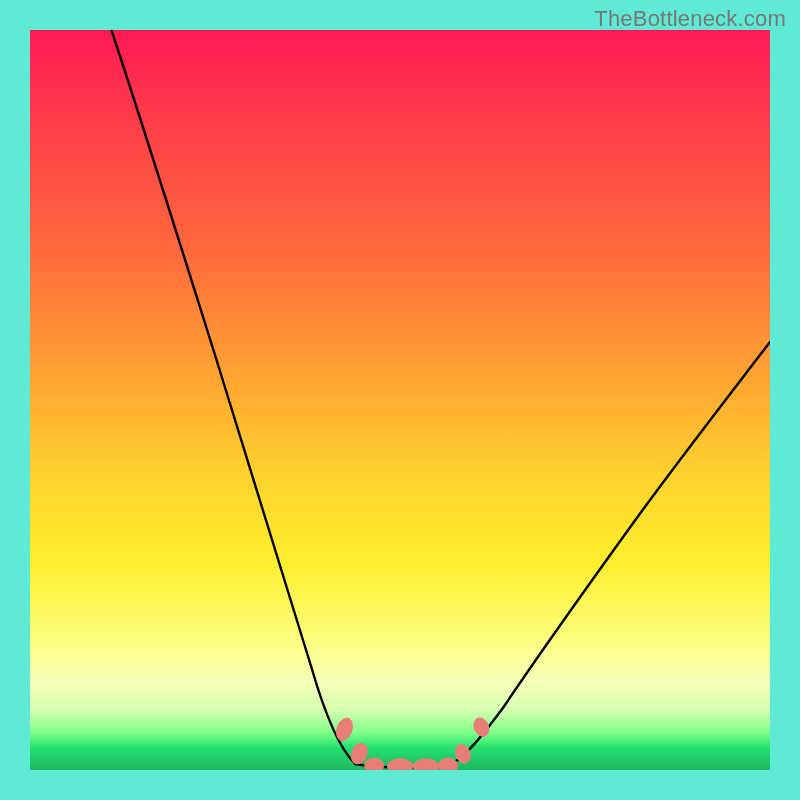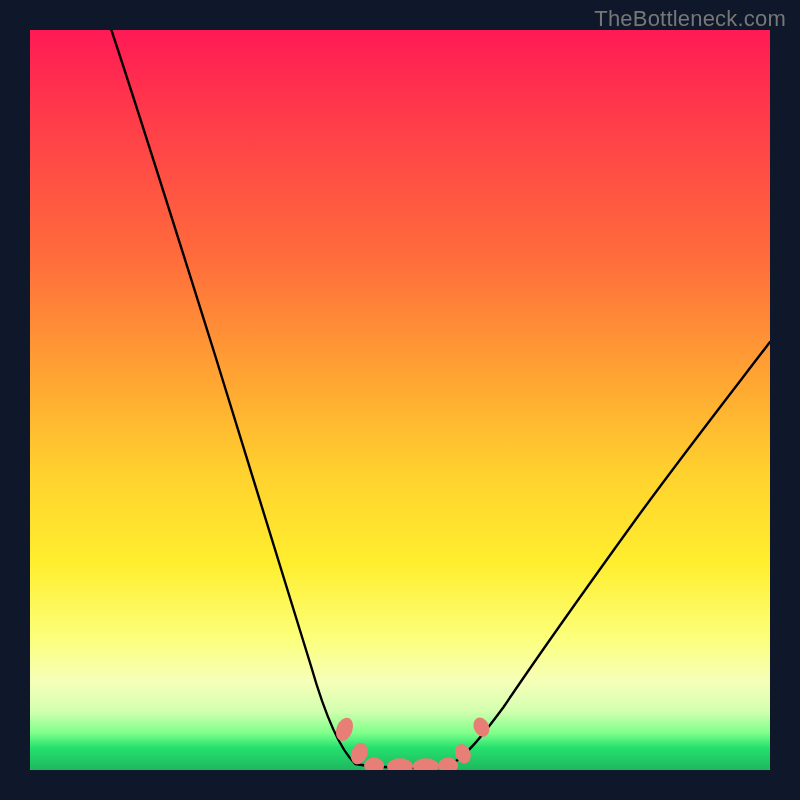--- a/index.html
+++ b/index.html
@@ -10,21 +10,21 @@
     background: #000;
     overflow: hidden;
     font-family: Arial, Helvetica, sans-serif;
   }
   .frame {
     position: absolute;
     left: 0;
     top: 0;
     width: 800px;
     height: 800px;
-    background: #0f172a;
+    background: #5eead4;
   }
   .plot {
     position: absolute;
     left: 30px;
     top: 30px;
     width: 740px;
     height: 740px;
     overflow: hidden;
   }
   .gradient-bg {

